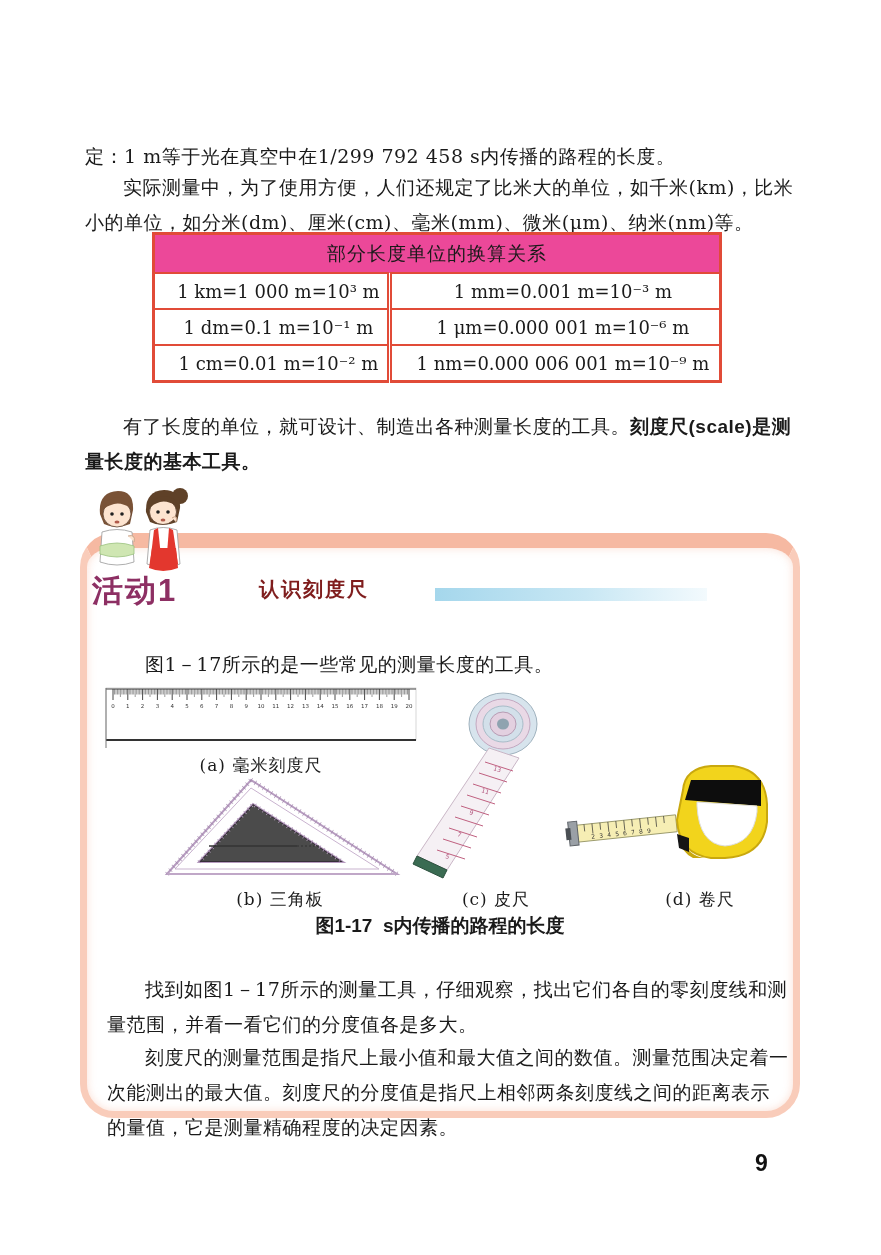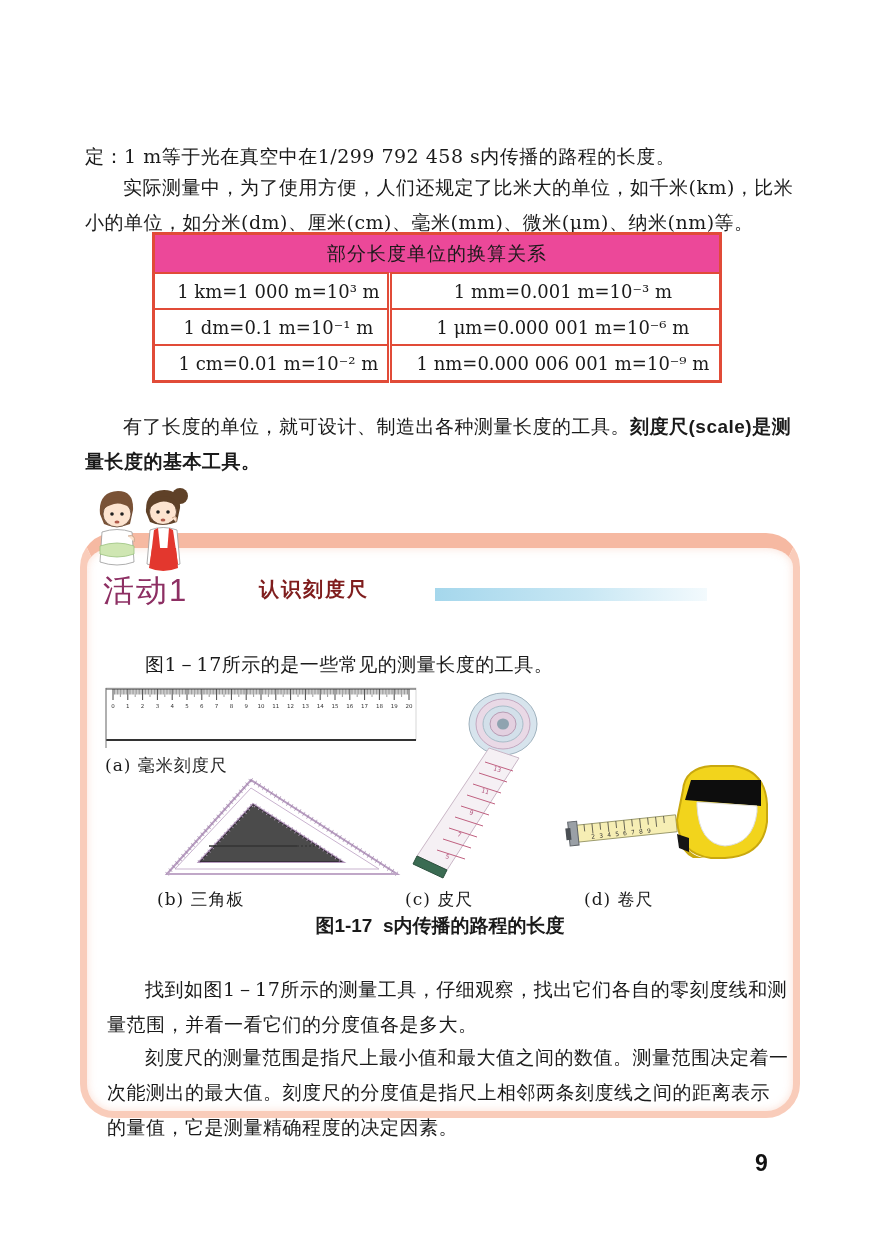--- a/index.html
+++ b/index.html
@@ -18,28 +18,28 @@
   #conv-table th{background:#ec4899;border-bottom:2px solid #e14b38;font-weight:normal;
                  font-size:19px;height:35px;letter-spacing:1px;}
   #conv-table td{border-top:2px solid #e14b38;height:32px;padding-left:16px;background:#fff;text-align:center;}
   #conv-table td.rcol{border-left:5px double #e14b38;}
   
   #activity-box{position:absolute;left:80px;top:533px;width:720px;height:585px;
                 box-sizing:border-box;background:#fff;border-radius:34px;
                 border:7px solid #f9ccba;border-top:15px solid #f6b9a2;
                 box-shadow:inset 0 0 8px rgba(246,185,160,.45);}
   #kids{position:absolute;left:88px;top:484px;width:112px;height:96px;z-index:3;}
-  #activity-label{position:absolute;left:16px;top:22px;font-size:31px;letter-spacing:2px;
-                  color:#8d2f63;font-family:"Liberation Sans","DejaVu Sans",sans-serif;font-weight:normal;}
+  #activity-label{position:absolute;left:5px;top:22px;font-size:31px;letter-spacing:2px;
+                  color:#8d2f63;font-family:"Liberation Sans","DejaVu Sans",sans-serif;font-weight:bold;}
   #activity-heading{position:absolute;left:172px;top:28px;font-size:20px;letter-spacing:2px;
                     color:#7f1d1d;font-family:"Liberation Sans","DejaVu Sans",sans-serif;font-weight:bold;}
   #heading-bar{position:absolute;left:348px;top:40px;width:272px;height:13px;
                background:linear-gradient(to right,#a5d7ec 0%,#c8e7f4 55%,#f3fafd 100%);}
   #activity-intro{position:absolute;left:20px;top:80px;width:680px;}
-  .figcap{position:absolute;text-align:left;font-size:17px;letter-spacing:1px;}
+  .figcap{position:absolute;text-align:center;font-size:17px;letter-spacing:1px;}
   #fig-caption{position:absolute;left:0;top:365px;width:706px;text-align:center;font-size:19px;}
   #act-p1{position:absolute;left:20px;top:405px;width:682px;}
   #act-p2{position:absolute;left:20px;top:473px;width:682px;}
   #page-number{position:absolute;left:755px;top:1150px;font-size:23px;font-weight:bold;
                font-family:"Liberation Sans","DejaVu Sans",sans-serif;color:#111;}
   svg{display:block;}
   .figimg{position:absolute;}
 </style>
 </head>
 <body>
@@ -408,21 +408,21 @@
         </g>
         <rect x="4" y="52" width="9" height="24" fill="#9aa0a6" stroke="#5e6368" stroke-width="1"></rect>
         <rect x="1" y="58" width="5" height="12" fill="#4a4f54"></rect>
       </g>
       <path d="M118 30 Q120 8 146 6 L168 6 Q200 10 202 44 L202 62 Q198 96 160 98 L146 98 Q114 94 112 60 Z" fill="#f2d41c" stroke="#c9a80e" stroke-width="2"></path>
       <path d="M126 20 L196 20 L196 46 L120 40 Z" fill="#0d0d0d"></path>
       <path d="M132 46 Q134 84 160 86 Q188 84 192 52 L192 46 L132 42 Z" fill="#ffffff" stroke="#ddd" stroke-width="1"></path>
       <path d="M118 78 Q122 96 140 98 L128 98 Q116 92 114 78 Z" fill="#c9a80e"></path>
       <path d="M112 74 L124 78 L124 92 L114 88 Z" fill="#151515"></path>
     </svg>
-    <div class="figcap" style="left:497px;top:340px;width:170px;">(d) 卷尺</div>
+    <div class="figcap" style="left:528px;top:340px;width:170px;">(d) 卷尺</div>
 
     <div id="fig-caption" class="boldhei"><span>图1-17</span>&nbsp;&nbsp;<span>s内传播的路程的长度</span></div>
 
     <p id="act-p1" class="bodytext indent">找到如图1－17所示的测量工具，仔细观察，找出它们各自的零刻度线和测量范围，并看一看它们的分度值各是多大。</p>
     <p id="act-p2" class="bodytext indent">刻度尺的测量范围是指尺上最小值和最大值之间的数值。测量范围决定着一次能测出的最大值。刻度尺的分度值是指尺上相邻两条刻度线之间的距离表示的量值，它是测量精确程度的决定因素。</p>
   </div>
 
   <div id="page-number">9</div>
 </div>
 

